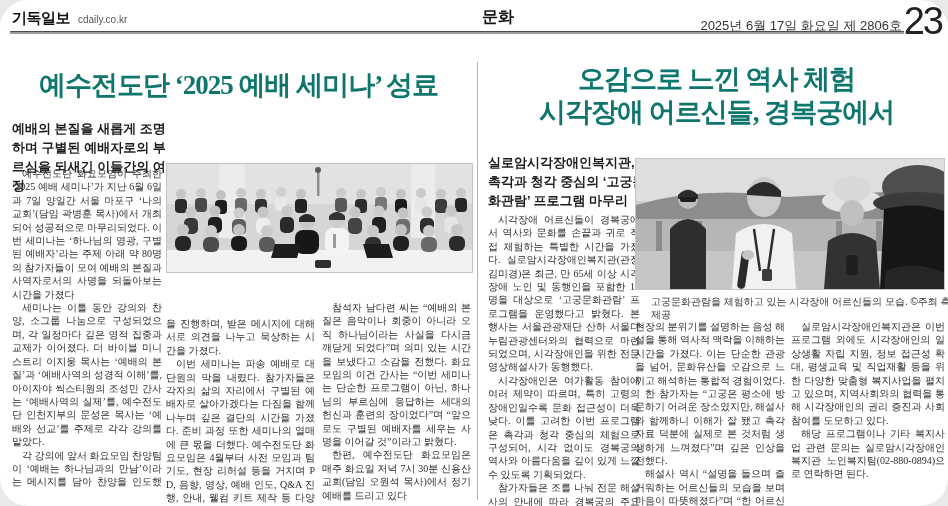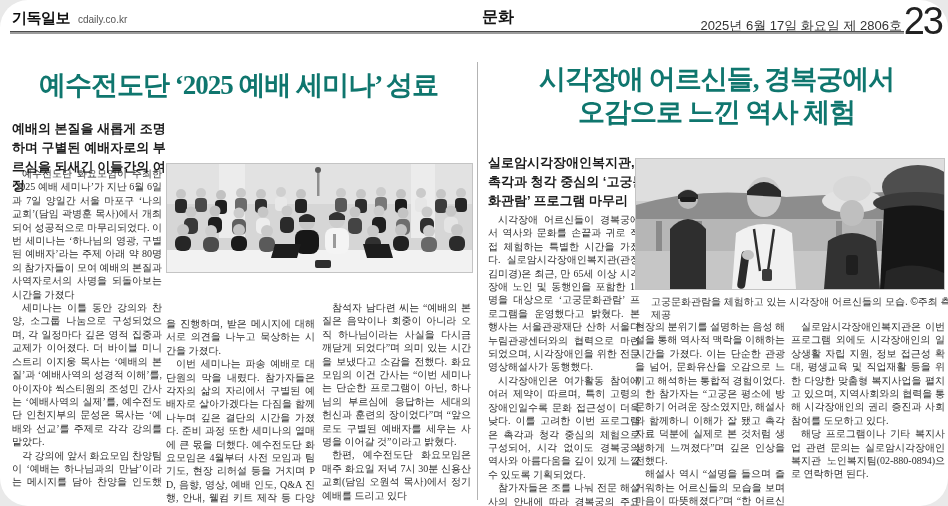--- a/index.html
+++ b/index.html
@@ -171,22 +171,22 @@
 
     <div class="bodycol" style="left:322px; top:266px; width:149px; height:205px;">
       <p>참석자 남다련 씨는 “예배의 본질은 음악이나 회중이 아니라 오직 하나님이라는 사실을 다시금 깨닫게 되었다”며 의미 있는 시간을 보냈다고 소감을 전했다. 화요모임의 이건 간사는 “이번 세미나는 단순한 프로그램이 아닌, 하나님의 부르심에 응답하는 세대의 헌신과 훈련의 장이었다”며 “앞으로도 구별된 예배자를 세우는 사명을 이어갈 것”이라고 밝혔다.</p>
       <p>한편, 예수전도단 화요모임은 매주 화요일 저녁 7시 30분 신용산교회(담임 오원석 목사)에서 정기 예배를 드리고 있다</p>
       <p class="byline">김세환 기자</p>
     </div>
   </article>
 
   <article class="art-right">
     <h1 class="headline" style="top:28px;">
+      <span style="display:block;">오감으로 느낀 역사 체험</span>
       <span style="display:block;">시각장애 어르신들, 경복궁에서</span>
-      <span style="display:block;">오감으로 느낀 역사 체험</span>
     </h1>
 
     <div class="subhead" style="left:3px; top:118px; width:158px;">실로암시각장애인복지관, 촉각과 청각 중심의 ‘고궁문화관람’ 프로그램 마무리</div>
 
     <div class="bodycol" style="left:3px; top:178px; width:152px; height:293px;">
       <p>시각장애 어르신들이 경복궁에서 역사와 문화를 손끝과 귀로 직접 체험하는 특별한 시간을 가졌다. 실로암시각장애인복지관(관장 김미경)은 최근, 만 65세 이상 시각장애 노인 및 동행인을 포함한 14명을 대상으로 ‘고궁문화관람’ 프로그램을 운영했다고 밝혔다. 본 행사는 서울관광재단 산하 서울다누림관광센터와의 협력으로 마련되었으며, 시각장애인을 위한 전문 영상해설사가 동행했다.</p>
       <p>시각장애인은 여가활동 참여에 여러 제약이 따르며, 특히 고령의 장애인일수록 문화 접근성이 더욱 낮다. 이를 고려한 이번 프로그램은 촉각과 청각 중심의 체험으로 구성되어, 시각 없이도 경복궁의 역사와 아름다움을 깊이 있게 느낄 수 있도록 기획되었다.</p>
       <p>참가자들은 조를 나눠 전문 해설사의 안내에 따라 경복궁의 주요 지점을 둘러보았다. 석조물과 건축물의 표면을 손끝으로 더듬으며 질감과 형태를 파악했고,</p>
     </div>
 

